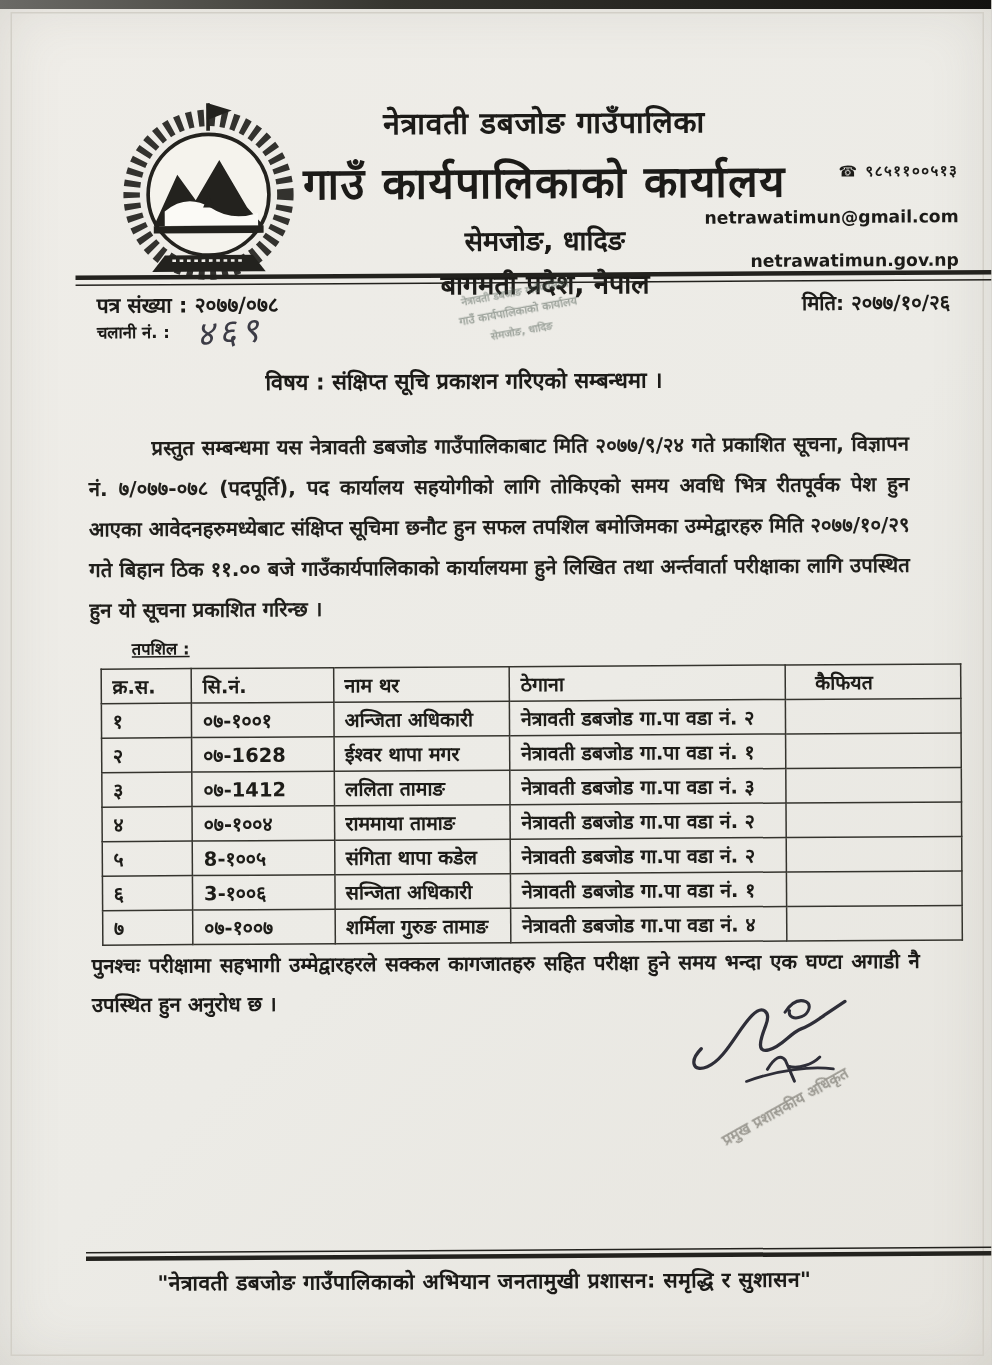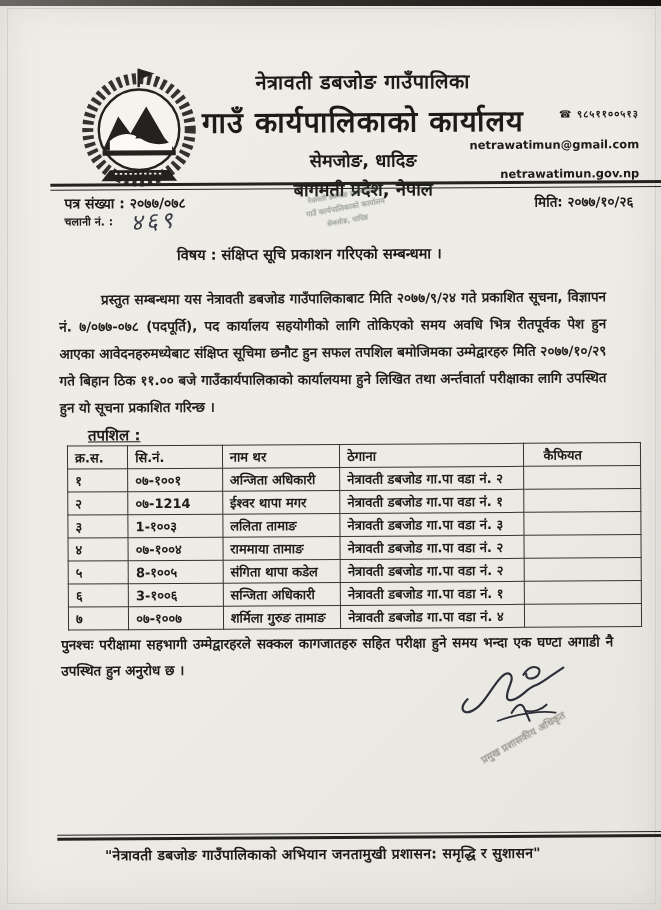--- a/index.html
+++ b/index.html
@@ -63,21 +63,21 @@
   
   .subject { position:absolute; left:0; right:40px; top:243px; text-align:center;
              font-size:14.5px; font-weight:bold; }
   .bodytext {
     position:absolute; left:60px; top:285px; width:547px;
     font-size:13.5px; line-height:27px; text-align:justify; text-indent:42px;
     font-weight:bold; color:#201f1b;
   }
 
   
-  .tbl-label { position:absolute; left:88px; top:423px; font-size:15px;
+  .tbl-label { position:absolute; left:88px; top:423px; font-size:11px;
                font-weight:bold; text-decoration:underline; }
   table.list {
     position:absolute; left:67px; top:444px; width:574px;
     border-collapse:collapse; font-size:13px; font-weight:bold; color:#1d1c18;
   }
   table.list th, table.list td {
     border:1.4px solid #35342e; padding:2px 7px; text-align:left;
     height:22px; vertical-align:middle; font-weight:bold;
   }
   table.list th:nth-child(1), table.list td:nth-child(1){ width:10.5%; }
@@ -181,28 +181,28 @@
       <tbody>
         <tr>
             <td>१</td>
             <td>०७-१००१</td>
             <td>अन्जिता अधिकारी</td>
             <td>नेत्रावती डबजोड गा.पा वडा नं. २</td>
             <td></td>
           </tr>
           <tr>
             <td>२</td>
-            <td>०७-1214</td>
+            <td>०७-1628</td>
             <td>ईश्वर थापा मगर</td>
             <td>नेत्रावती डबजोड गा.पा वडा नं. १</td>
             <td></td>
           </tr>
           <tr>
             <td>३</td>
-            <td>1-१००३</td>
+            <td>०७-1412</td>
             <td>ललिता तामाङ</td>
             <td>नेत्रावती डबजोड गा.पा वडा नं. ३</td>
             <td></td>
           </tr>
           <tr>
             <td>४</td>
             <td>०७-१००४</td>
             <td>राममाया तामाङ</td>
             <td>नेत्रावती डबजोड गा.पा वडा नं. २</td>
             <td></td>

